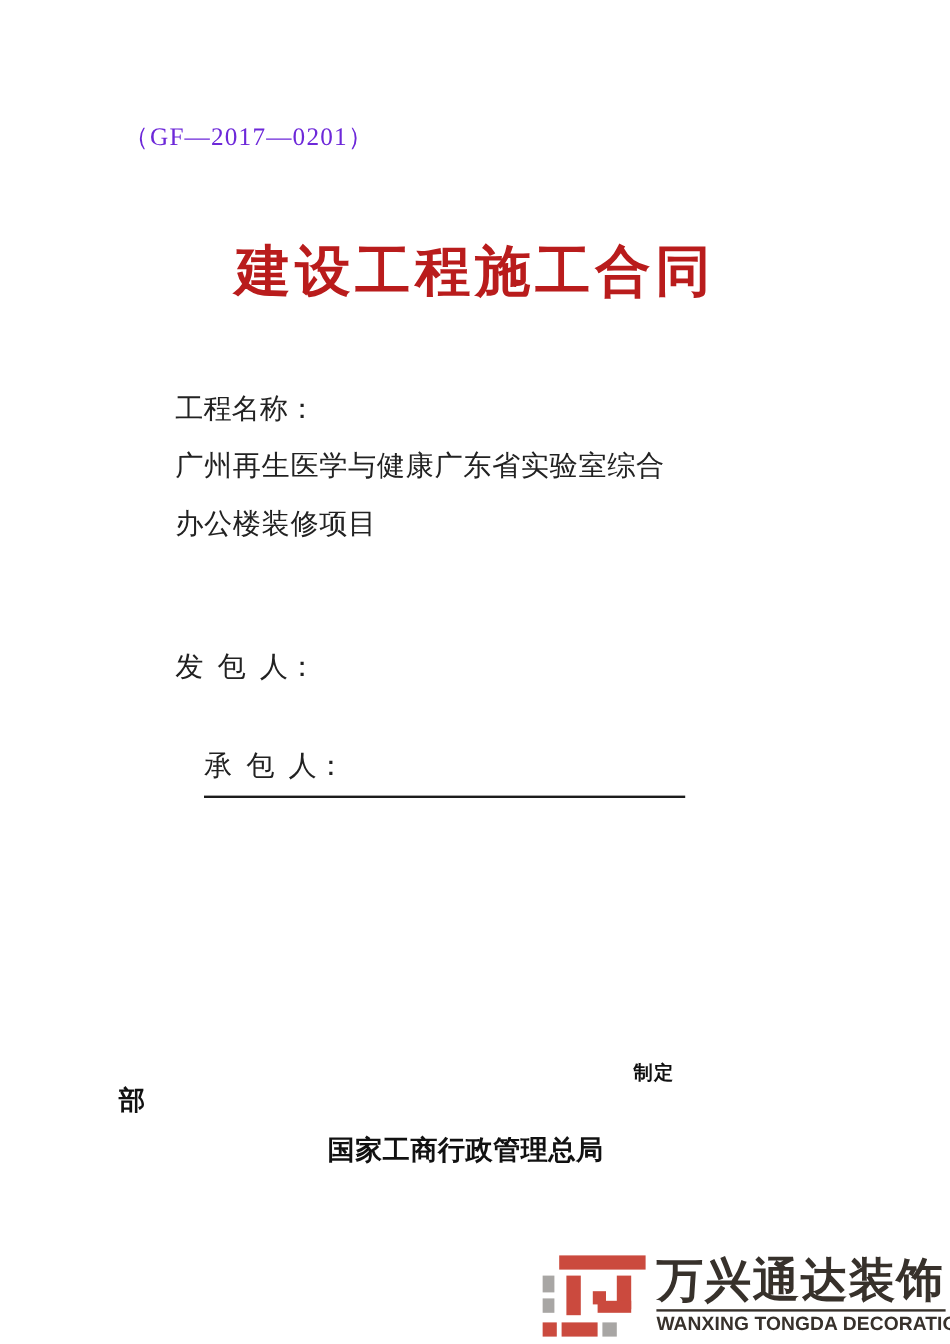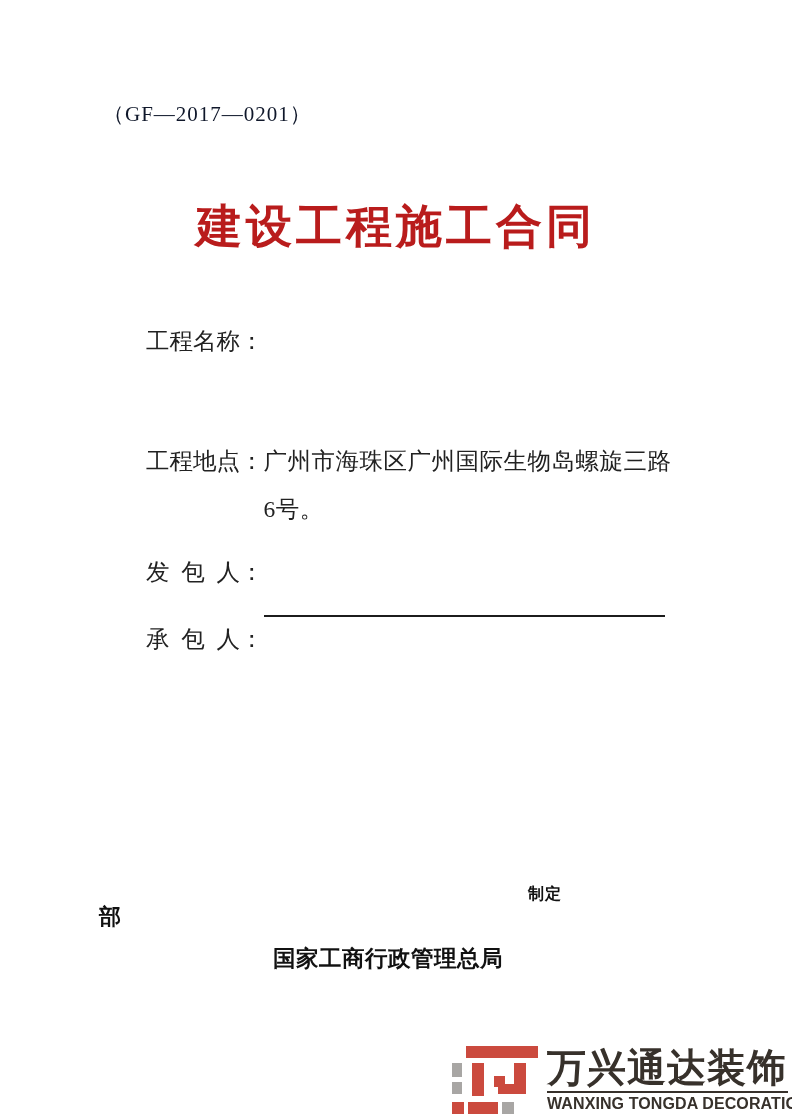--- a/index.html
+++ b/index.html
@@ -14,21 +14,21 @@
     font-family: "Liberation Serif", "DejaVu Serif", serif;
     color: #1c1c1c;
   }
 
   .doc-code {
     position: absolute;
     left: 103px;
     top: 100px;
     font-size: 21px;
     letter-spacing: 1px;
-    color: #0f172a;
+    color: #6d28d9;
     white-space: pre;
   }
 
   .doc-title {
     position: absolute;
     left: 0;
     right: 0;
     top: 196px;
     text-align: center;
     font-size: 46px;
@@ -38,34 +38,35 @@
   }
 
   .field {
     position: absolute;
     left: 146px;
     display: flex;
     align-items: flex-start;
     font-size: 23.5px;
     line-height: 48px;
     color: #222;
+    flex-direction: column;
   }
   .field-label {
     flex: none;
     white-space: pre-wrap;
   }
   .field-value {
     width: 416px;
     letter-spacing: 0.5px;
     word-break: break-all;
   }
   .f1 { top: 317px; }
   .f2 { top: 437px; }
-  .f3 { top: 548px; }
-  .f4 { top: 615px; }
+  .f3 { top: 532px; }
+  .f4 { top: 615px; margin-left: 24px; }
 
   .blank-line {
     display: inline-block;
     width: 401px;
     height: 0;
     border-bottom: 2px solid #1c1c1c;
   }
 
   .issuer {
     position: absolute;
@@ -118,26 +119,23 @@
 <body>
 
 <div class="page">
 
   <div class="doc-code">（GF—2017—0201）</div>
 
   <div class="doc-title">建设工程施工合同</div>
 
   <div class="field f1">
     <span class="field-label">工程名称：</span>
+    <span class="field-value">广州再生医学与健康广东省实验室综合办公楼装修项目</span>
   </div>
 
-  <div class="field f2">
-    <span class="field-label">工程地点：</span>
-    <span class="field-value">广州市海珠区广州国际生物岛螺旋三路6号。</span>
-  </div>
 
   <div class="field f3">
     <span class="field-label">发  包  人：</span>
   </div>
 
   <div class="field f4">
     <span class="field-label">承  包  人：</span>
     <span class="blank-line"></span>
   </div>
 

